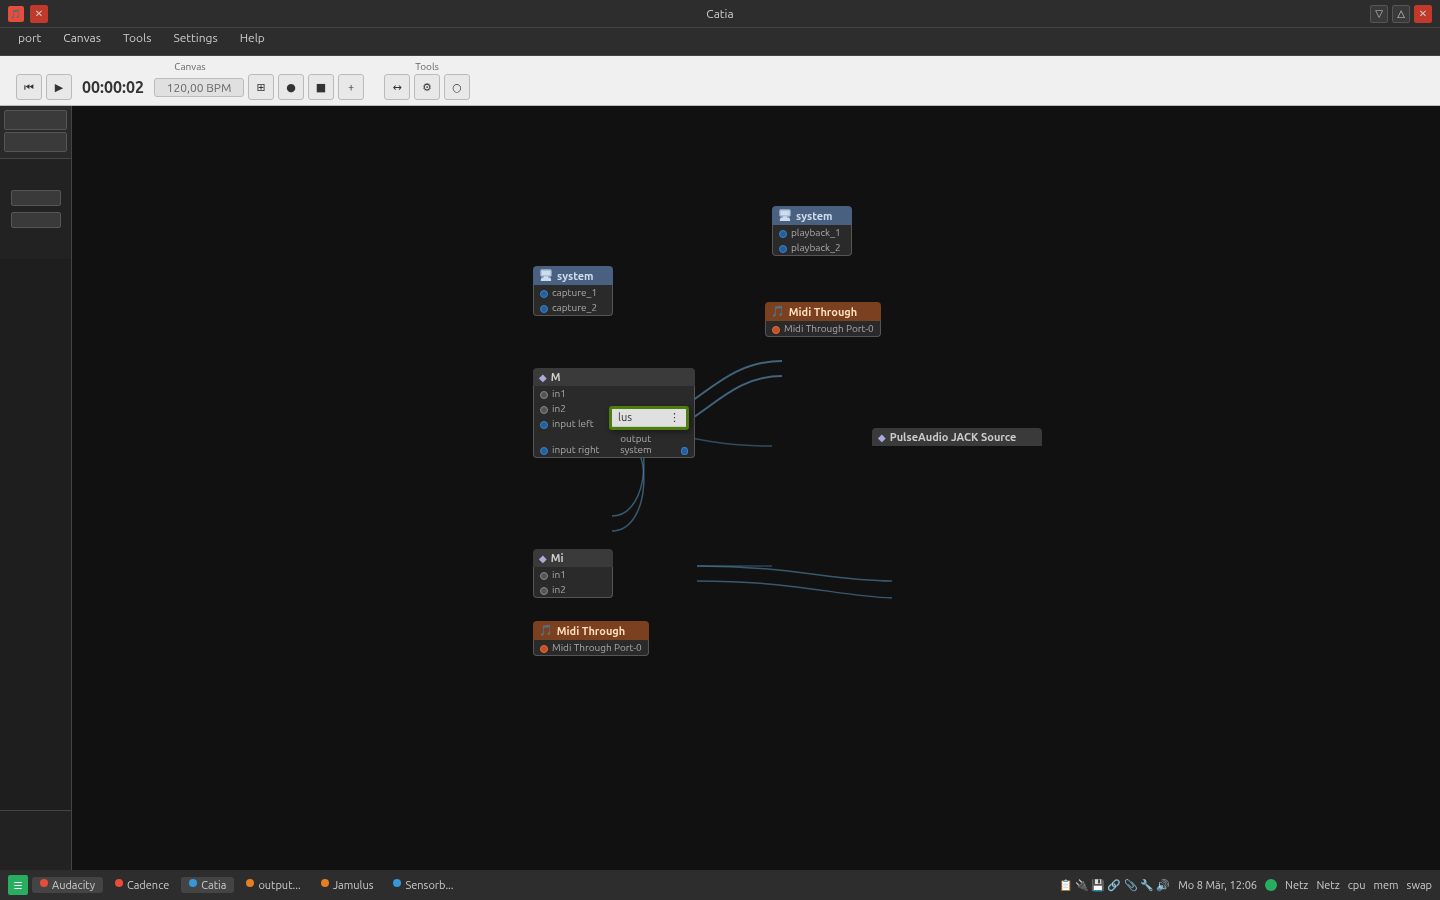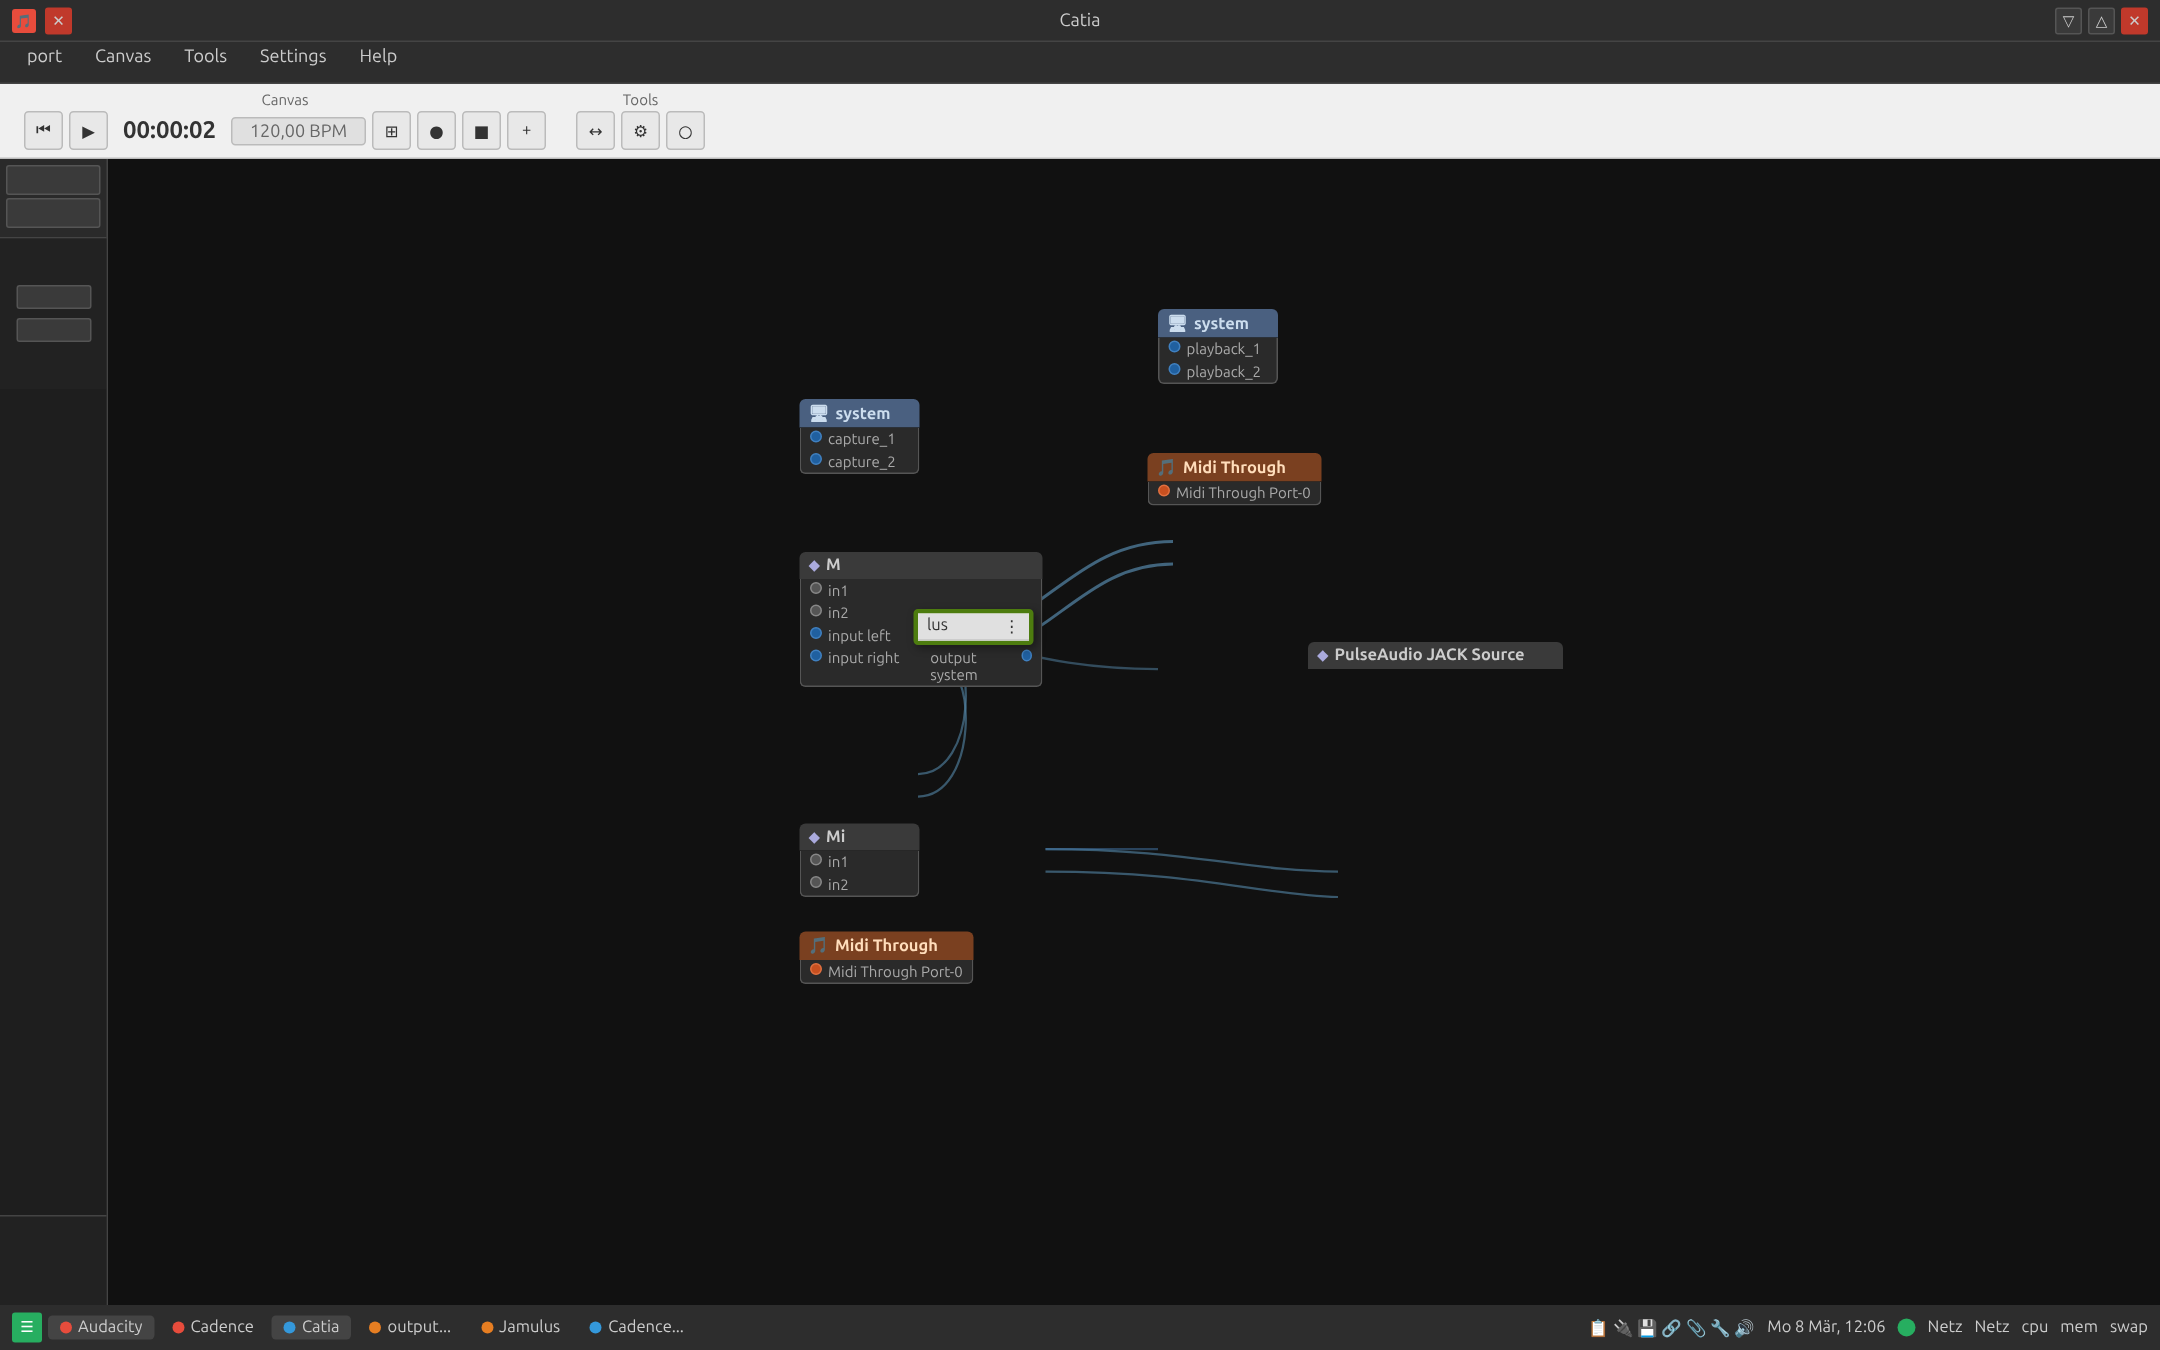--- a/index.html
+++ b/index.html
@@ -216,21 +216,21 @@
       background: #2a2a2a;
       border: 1px solid #555;
       border-top: none;
       border-radius: 0 0 4px 4px;
     }
     .node-port {
       padding: 2px 6px;
       font-size: 10px;
       color: #aaa;
       display: flex;
-      align-items: flex-start;
+      align-items: flex-end;
       gap: 4px;
     }
     .port-dot {
       width: 8px;
       height: 8px;
       border-radius: 50%;
       border: 1px solid #888;
       background: #555;
       display: inline-block;
     }
@@ -325,21 +325,21 @@
       bottom: 0;
       left: 0;
       right: 0;
     }
     .taskbar-item {
       padding: 2px 8px;
       border-radius: 3px;
       font-size: 11px;
       cursor: pointer;
       display: flex;
-      align-items: center;
+      align-items: flex-start;
       gap: 4px;
       color: #ccc;
     }
     .taskbar-item.active { background: #444; }
     .taskbar-dot {
       width: 8px;
       height: 8px;
       border-radius: 50%;
     }
     .taskbar-dot.red { background: #e74c3c; }
@@ -607,21 +607,21 @@
   <div class="taskbar-item">
     <span class="taskbar-dot orange"></span>
     <span>output...</span>
   </div>
   <div class="taskbar-item">
     <span class="taskbar-dot orange"></span>
     <span>Jamulus</span>
   </div>
   <div class="taskbar-item">
     <span class="taskbar-dot blue"></span>
-    <span>Cadence...</span>
+    <span>Sensorb...</span>
   </div>
   <div class="taskbar-clock">
     <span>📋 🔌 💾 🔗 📎 🔧 🔊</span>
     <span>Mo 8 Mär, 12:06</span>
     <span class="taskbar-dot" style="background:#27ae60; width:12px; height:12px;"></span>
     <span>Netz</span>
     <span>Netz</span>
     <span>cpu</span>
     <span>mem</span>
     <span>swap</span>

